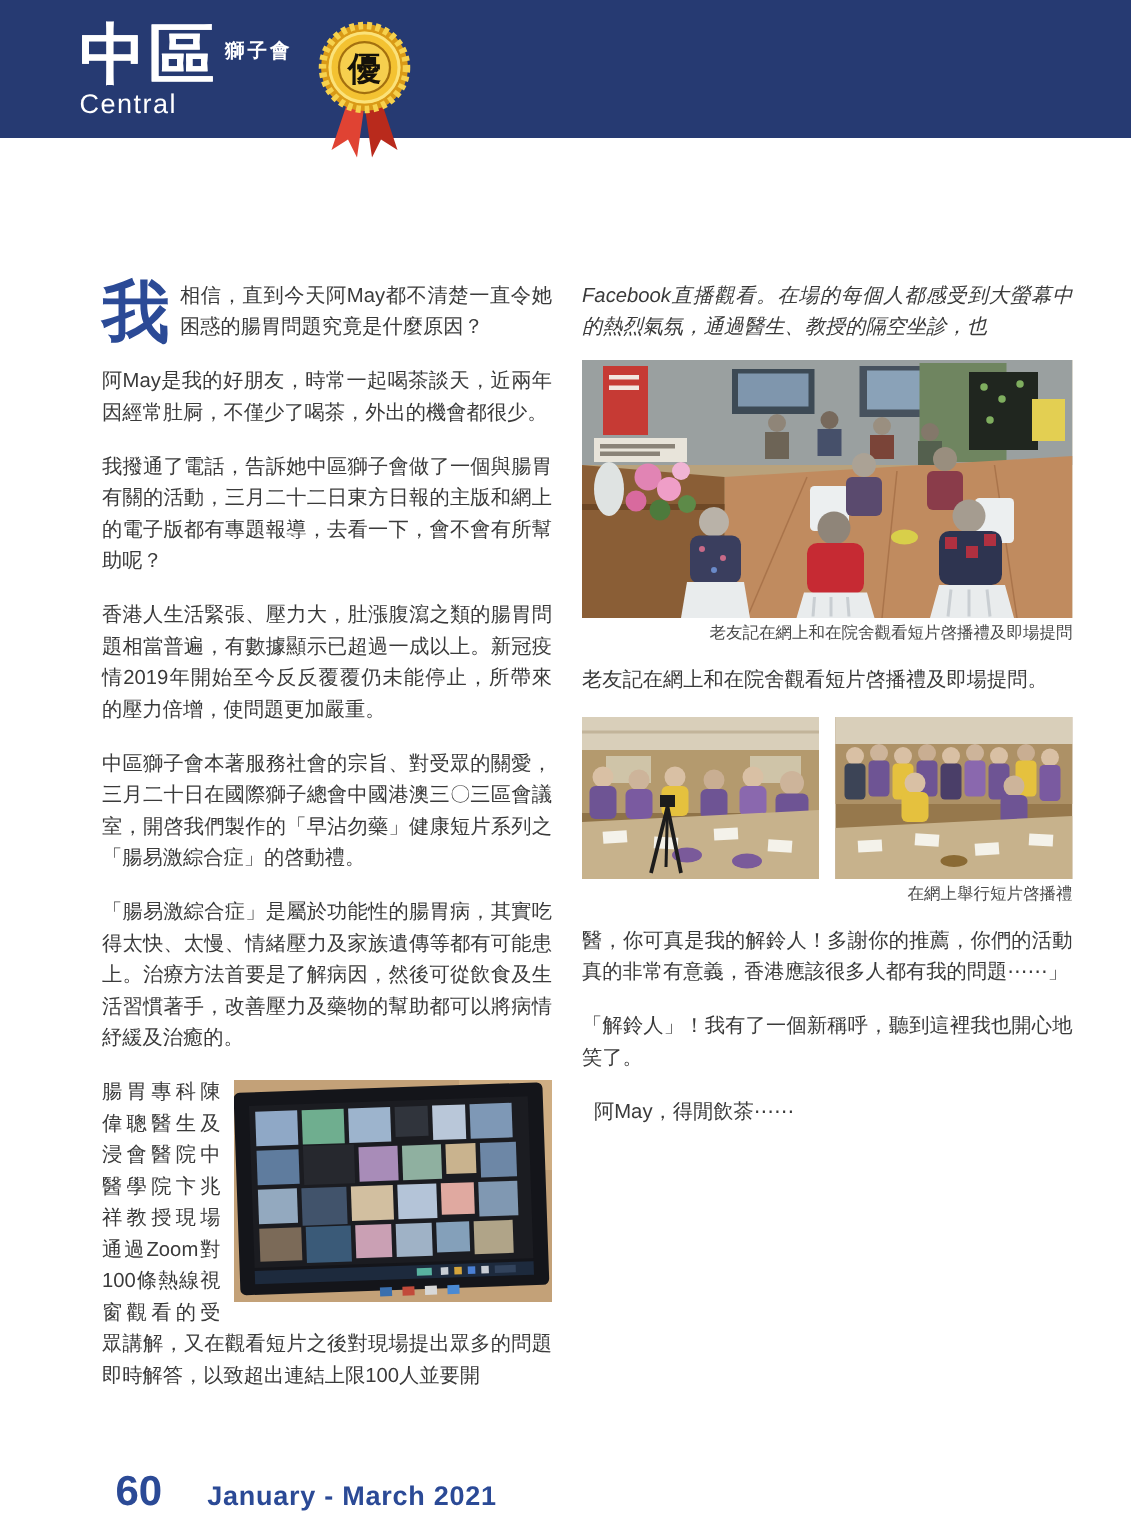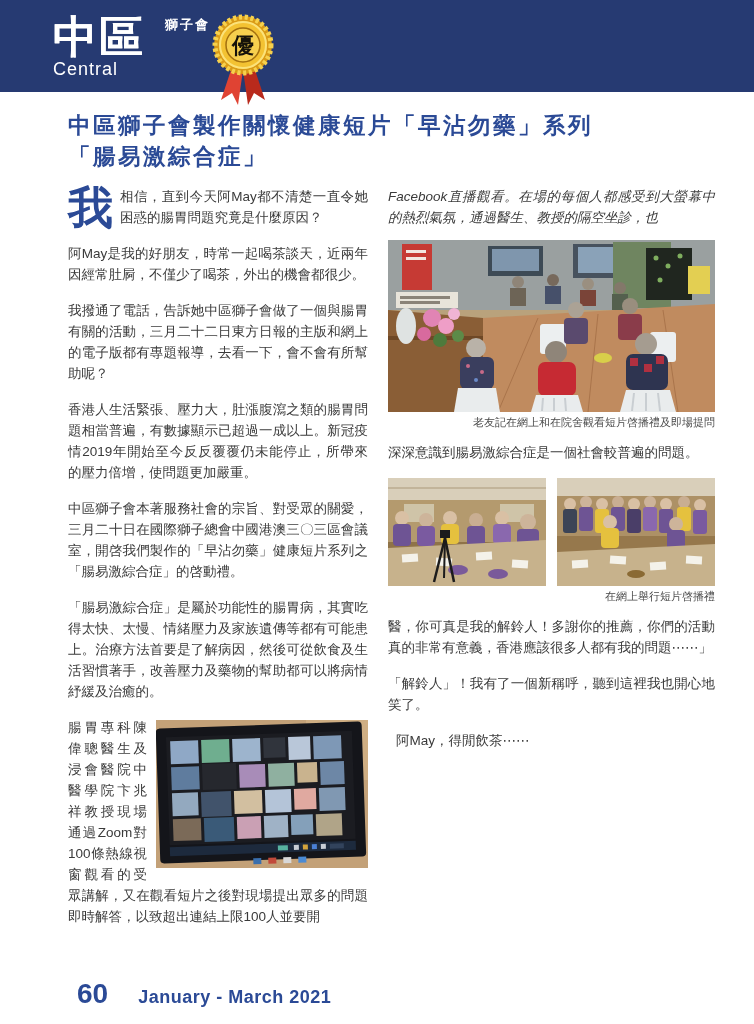--- a/index.html
+++ b/index.html
@@ -4,21 +4,21 @@
 <style>
   html,body { margin:0; padding:0; background:#e9e9e9; }
   .page {
     position:relative; width:754px; height:1024px; margin:0 auto;
     background:#ffffff; overflow:hidden;
     font-family:"Liberation Sans", sans-serif;
   }
   
   .banner { position:absolute; left:0; top:0; width:754px; height:92px; background:#263a72; }
   .logo { position:absolute; left:53px; top:16px; color:#ffffff; }
-  .logo-row { display:flex; align-items:flex-start;gap:15px; }
+  .logo-row { display:flex; align-items:center; }
   .logo-big { font-size:44px; font-weight:bold; line-height:0.95; letter-spacing:2px;
               text-shadow:0 0 0 #fff; }
   .logo-small { font-size:13px; font-weight:bold; margin-left:5px; margin-bottom:5px; letter-spacing:2px; }
   .logo-en { font-size:18px; letter-spacing:1px; margin-top:1px; }
   .badge { position:absolute; left:212px; top:12px; width:62px; height:98px; }
   
   .title { position:absolute; left:68px; top:110px; width:620px;
            color:#2b4a96; font-weight:bold; font-size:22.5px; line-height:31px; letter-spacing:2.5px; }
   
   .col { position:absolute; top:186px; font-size:13.5px; line-height:21px; color:#3a3a3a;
@@ -60,24 +60,20 @@
       <circle cx="31" cy="33" r="29" fill="#d99a17"></circle>
       <circle cx="31" cy="33" r="28" fill="none" stroke="#f6d14d" stroke-width="5" stroke-dasharray="3.2 2.6"></circle>
 
       <circle cx="31" cy="33" r="24" fill="#f3c232"></circle>
       <circle cx="31" cy="33" r="23" fill="none" stroke="#fbe27a" stroke-width="2"></circle>
       <circle cx="31" cy="33" r="17" fill="#f6cf4e" stroke="#a3700f" stroke-width="1.5"></circle>
       <text x="31" y="41" text-anchor="middle" font-size="22" font-weight="bold" fill="#15120a">優</text>
     </svg>
   </div>
 
-  <div class="title">
-    <div>中區獅子會製作關懷健康短片「早沾勿藥」系列</div>
-    <div>「腸易激綜合症」</div>
-  </div>
 
   <div class="col col-left">
     <p class="para"><span class="dropcap">我</span><span>相信，直到今天阿May都不清楚一直令她困惑的腸胃問題究竟是什麼原因？</span></p>
     <p class="para">阿May是我的好朋友，時常一起喝茶談天，近兩年因經常肚屙，不僅少了喝茶，外出的機會都很少。</p>
     <p class="para">我撥通了電話，告訴她中區獅子會做了一個與腸胃有關的活動，三月二十二日東方日報的主版和網上的電子版都有專題報導，去看一下，會不會有所幫助呢？</p>
     <p class="para">香港人生活緊張、壓力大，肚漲腹瀉之類的腸胃問題相當普遍，有數據顯示已超過一成以上。新冠疫情2019年開始至今反反覆覆仍未能停止，所帶來的壓力倍增，使問題更加嚴重。</p>
     <p class="para">中區獅子會本著服務社會的宗旨、對受眾的關愛，三月二十日在國際獅子總會中國港澳三〇三區會議室，開啓我們製作的「早沾勿藥」健康短片系列之「腸易激綜合症」的啓動禮。</p>
     <p class="para">「腸易激綜合症」是屬於功能性的腸胃病，其實吃得太快、太慢、情緒壓力及家族遺傳等都有可能患上。治療方法首要是了解病因，然後可從飲食及生活習慣著手，改善壓力及藥物的幫助都可以將病情紓緩及治癒的。</p>
     <div class="para">
       
@@ -211,21 +207,21 @@
         <rect x="256" y="124" width="8" height="8" fill="#b03040"></rect>
         <rect x="268" y="116" width="8" height="8" fill="#b03040"></rect>
       <polygon points="238,150 282,150 288,172 232,172" fill="#e9eced"></polygon>
       <line x1="246" y1="153" x2="244" y2="171" stroke="#c9ced2" stroke-width="2"></line>
         <line x1="258" y1="153" x2="258" y2="171" stroke="#c9ced2" stroke-width="2"></line>
         <line x1="270" y1="153" x2="272" y2="171" stroke="#c9ced2" stroke-width="2"></line>
       <ellipse cx="215" cy="118" rx="9" ry="5" fill="#d8cf4a"></ellipse>
     </svg>
     <div class="caption">老友記在網上和在院舍觀看短片啓播禮及即場提問</div>
 
-    <p class="para">深深意識到腸易激綜合症是一個社會較普遍的問題。</p>
+    <p class="para">老友記在網上和在院舍觀看短片啓播禮及即場提問。</p>
 
     <svg class="photo photo-pair" viewBox="0 0 327 108">
 
       <g>
         <rect x="0" y="0" width="158" height="108" fill="#8f7348"></rect>
         <rect x="0" y="0" width="158" height="22" fill="#d9cfba"></rect>
         <line x1="0" y1="10" x2="158" y2="10" stroke="#c2b49a" stroke-width="2"></line>
         <rect x="0" y="22" width="158" height="42" fill="#b49a6e"></rect>
         <rect x="16" y="26" width="30" height="18" fill="#cfc4a8"></rect>
           <rect x="112" y="26" width="34" height="18" fill="#cfc4a8"></rect>

